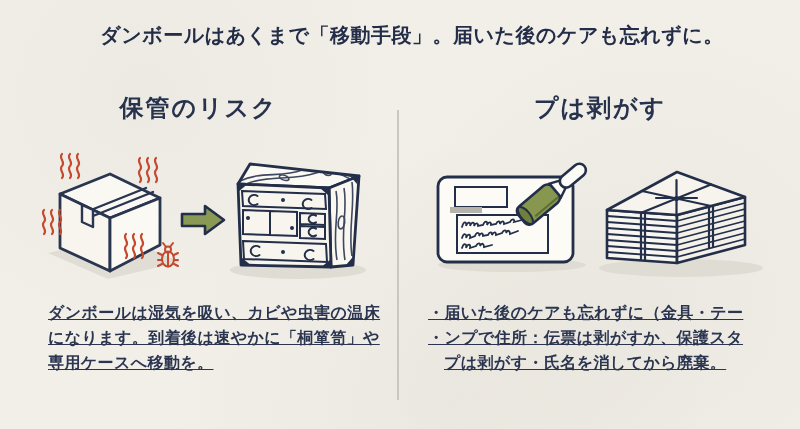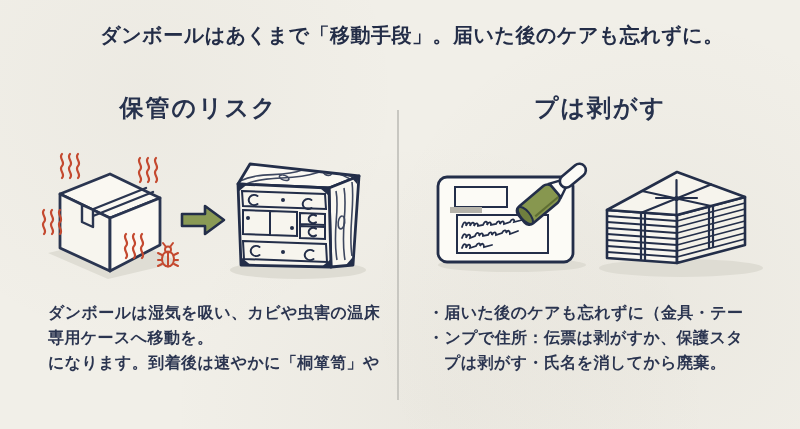--- a/index.html
+++ b/index.html
@@ -32,21 +32,21 @@
   .col-heading.left{left:0;width:397px;}
   .col-heading.right{left:403px;width:394px;}
   .divider{
     position:absolute;left:397px;top:110px;width:2px;height:290px;
     background:#c8c7c1;
   }
   .illu{position:absolute;}
   .body-text{
     position:absolute;top:300px;
     font-size:16px;line-height:25px;letter-spacing:0.4px;
-    color:#2b3550;font-weight:700;
+    color:#2b3550;font-weight:700;text-decoration:underline;
   }
   .body-text.storage{left:48px;width:345px;}
   .body-text.disposal{left:428px;width:360px;}
   .body-line{white-space:nowrap;}
   .body-line.indent{padding-left:16px;}
 </style>
 </head>
 <body>
 
 <div class="poster">
@@ -215,22 +215,22 @@
       <line x1="48" y1="53" x2="48" y2="99"></line>
       <line x1="52" y1="54" x2="52" y2="100"></line>
       <line x1="116" y1="47" x2="116" y2="88"></line>
       <line x1="120" y1="46" x2="120" y2="87"></line>
       <circle cx="83.5" cy="38.5" r="2.6" fill="#232e49" stroke="none"></circle>
     </g>
   </svg>
 
   <div class="body-text storage">
     <div class="body-line">ダンボールは湿気を吸い、カビや虫害の温床</div>
+    <div class="body-line">になります。到着後は速やかに「桐箪笥」や</div>
     <div class="body-line">専用ケースへ移動を。</div>
-    <div class="body-line">になります。到着後は速やかに「桐箪笥」や</div>
   </div>
 
   <div class="body-text disposal">
     <div class="body-line">・届いた後のケアも忘れずに（金具・テー</div>
     <div class="body-line">・ンプで住所：伝票は剥がすか、保護スタ</div>
     <div class="body-line indent">プは剥がす・氏名を消してから廃棄。</div>
   </div>
 
 </div>
 

